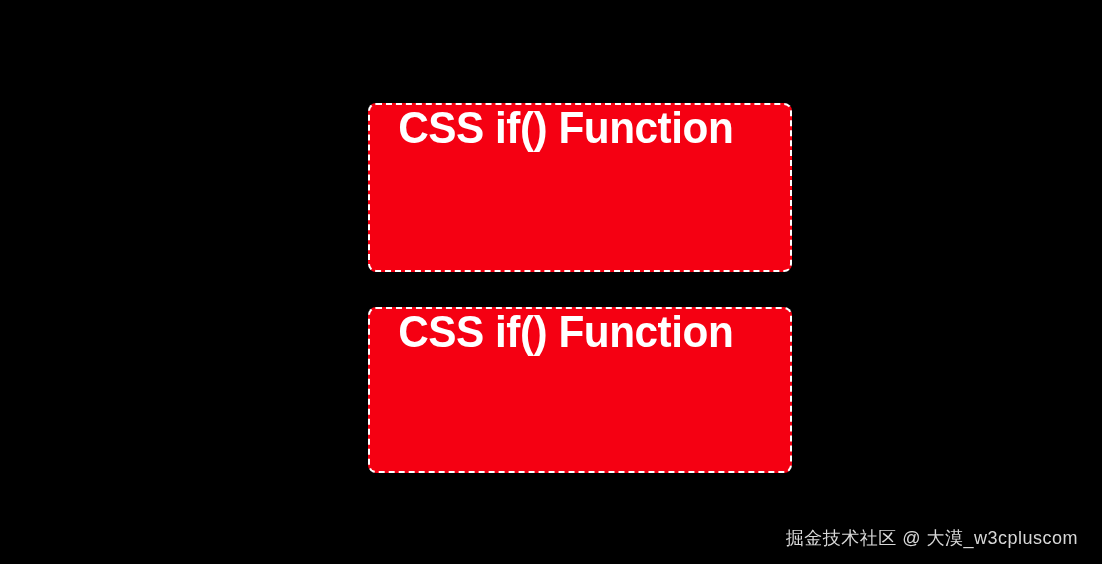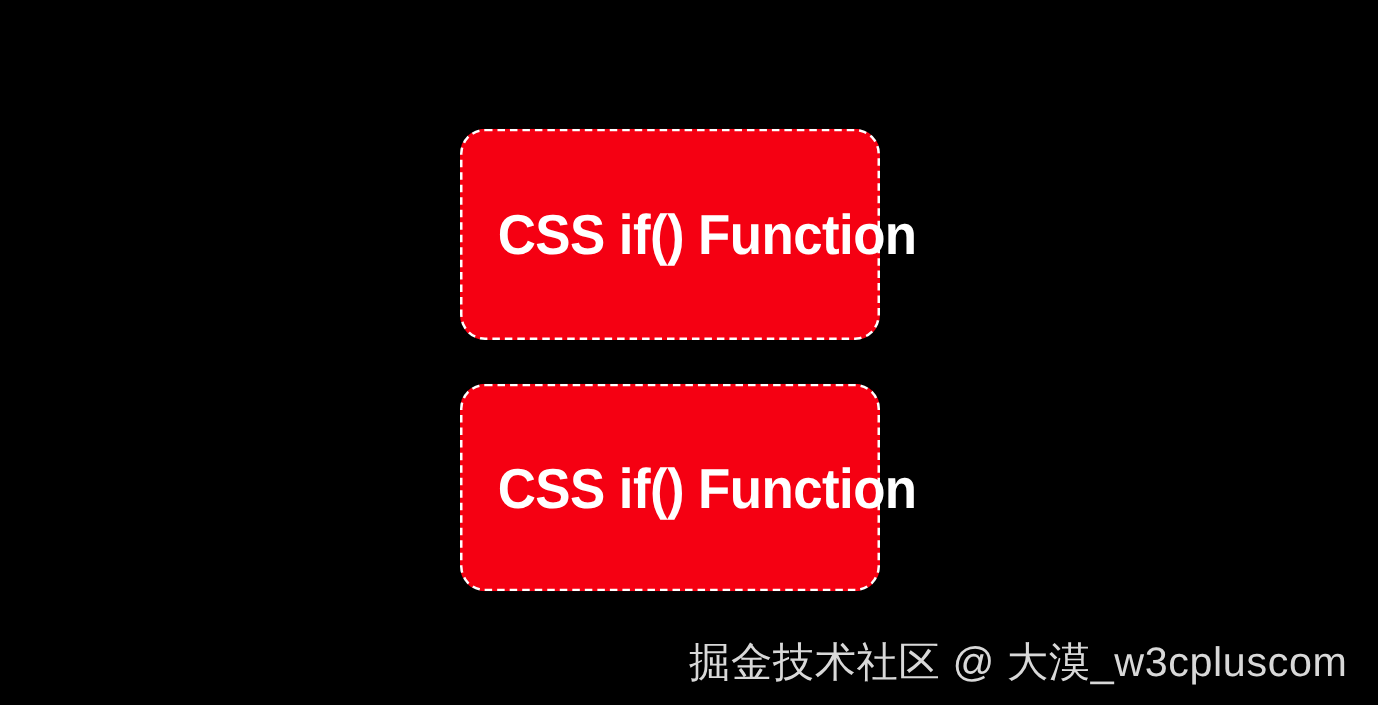--- a/index.html
+++ b/index.html
@@ -19,27 +19,27 @@
     position: absolute;
     inset: 0;
     width: 1102px;
     height: 564px;
     background: #000000;
   }
 
   .demo-box {
     position: absolute;
     left: 368px;
-    width: 336px;
+    width: 424px;
     box-sizing: border-box;
     background: #f50012;
     border: 2px dashed #ffffff;
-    border-radius: 20px;
+    border-radius: 8px;
     display: flex;
-    align-items: center;
+    align-items: flex-start;
     justify-content: flex-start;
   }
 
   #box-1 {
     top: 103px;
     height: 169px;
   }
 
   #box-2 {
     top: 307px;
@@ -58,21 +58,21 @@
     transform: scaleX(0.94);
     transform-origin: left center;
   }
 
   #watermark {
     position: absolute;
     right: 24px;
     bottom: 14px;
     color: #d8d8d8;
     font-family: "Liberation Sans", sans-serif;
-    font-size: 33px;
+    font-size: 18px;
     line-height: 1.2;
     white-space: nowrap;
     letter-spacing: 0.5px;
   }
 </style>
 </head>
 <body>
 
 <div id="stage">
 

